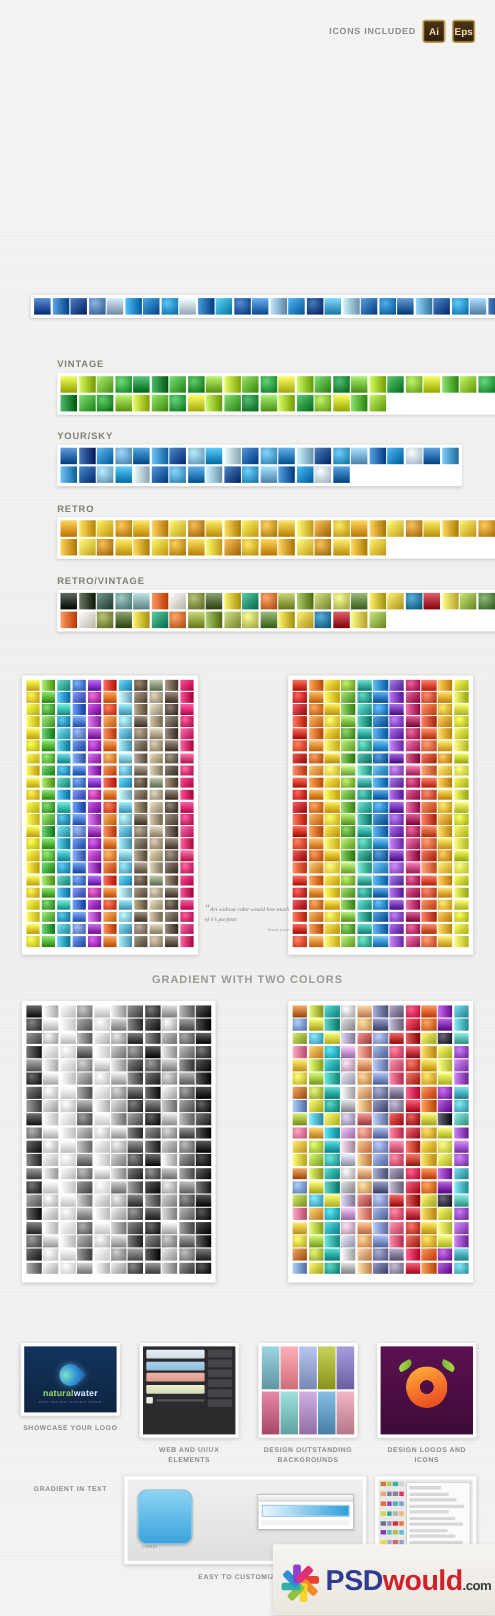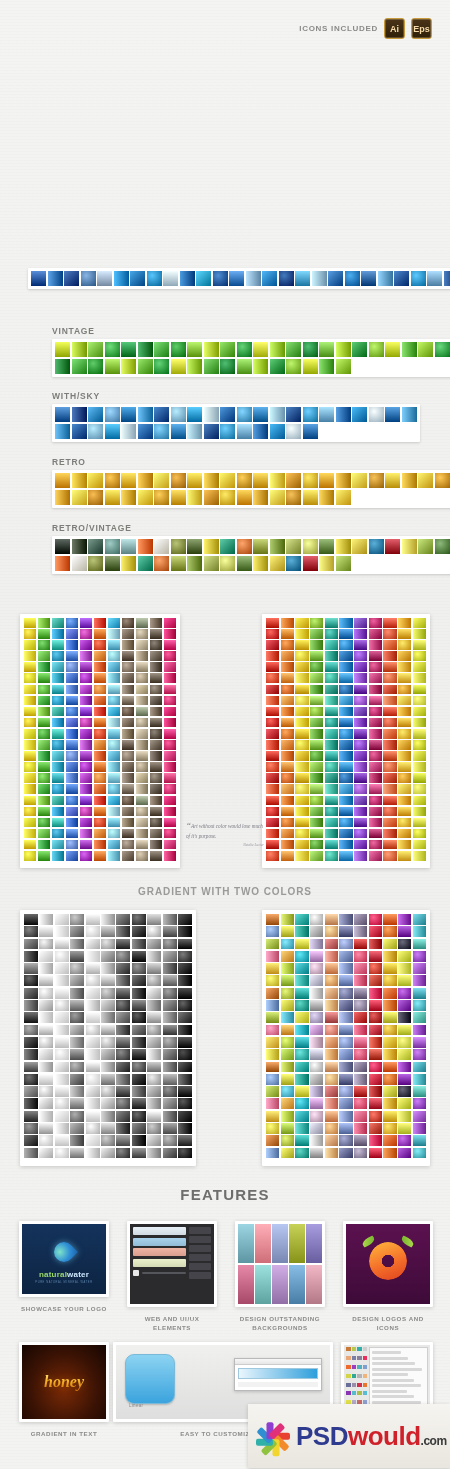--- a/index.html
+++ b/index.html
@@ -285,21 +285,21 @@
           <div class="sw" style="background: radial-gradient(circle at 35% 30%, rgb(79, 191, 114), rgb(0, 91, 14));"></div>
           <div class="sw" style="background: linear-gradient(rgb(172, 242, 118), rgb(72, 142, 18));"></div>
           <div class="sw" style="background: linear-gradient(90deg, rgb(214, 255, 95), rgb(114, 156, 0));"></div>
           <div class="sw" style="background: linear-gradient(135deg, rgb(94, 204, 120), rgb(0, 104, 20));"></div>
           <div class="sw" style="background: radial-gradient(circle at 35% 30%, rgb(190, 246, 110), rgb(90, 146, 10));"></div>
           <div class="sw" style="background: linear-gradient(rgb(248, 255, 96), rgb(148, 168, 0));"></div>
           <div class="sw" style="background: linear-gradient(90deg, rgb(139, 229, 111), rgb(39, 129, 11));"></div>
           <div class="sw" style="background: linear-gradient(135deg, rgb(196, 249, 106), rgb(96, 149, 6));"></div>
         </div>
       </div>
-      <div class="cat-label" style="left: 52px; top: 391px;">WITH/SKY</div>
+      <div class="cat-label" style="left: 52px; top: 391px;">YOUR/SKY</div>
       <div class="strip" style="left: 52px; top: 404px;">
         <div class="srow">
           <div class="sw" style="background: linear-gradient(rgb(95, 159, 224), rgb(0, 59, 124));"></div>
           <div class="sw" style="background: linear-gradient(90deg, rgb(75, 122, 188), rgb(0, 22, 88));"></div>
           <div class="sw" style="background: linear-gradient(135deg, rgb(95, 188, 246), rgb(0, 88, 146));"></div>
           <div class="sw" style="background: radial-gradient(circle at 35% 30%, rgb(159, 216, 255), rgb(59, 116, 160));"></div>
           <div class="sw" style="background: linear-gradient(rgb(78, 170, 232), rgb(0, 70, 132));"></div>
           <div class="sw" style="background: linear-gradient(90deg, rgb(111, 196, 252), rgb(11, 96, 152));"></div>
           <div class="sw" style="background: linear-gradient(135deg, rgb(74, 138, 206), rgb(0, 38, 106));"></div>
           <div class="sw" style="background: radial-gradient(circle at 35% 30%, rgb(184, 236, 255), rgb(84, 136, 168));"></div>
@@ -1377,24 +1377,23 @@
         <div class="cell" style="height: 10.8px; background: linear-gradient(90deg, rgb(255, 228, 170), rgb(188, 128, 70));"></div>
         <div class="cell" style="height: 10.8px; background: linear-gradient(135deg, rgb(154, 159, 202), rgb(54, 59, 102));"></div>
         <div class="cell" style="height: 10.8px; background: radial-gradient(circle at 35% 30%, rgb(202, 191, 216), rgb(102, 91, 116));"></div>
         <div class="cell" style="height: 10.8px; background: linear-gradient(rgb(255, 95, 122), rgb(160, 0, 22));"></div>
         <div class="cell" style="height: 10.8px; background: linear-gradient(90deg, rgb(255, 166, 95), rgb(180, 66, 0));"></div>
         <div class="cell" style="height: 10.8px; background: linear-gradient(135deg, rgb(186, 102, 228), rgb(86, 2, 128));"></div>
         <div class="cell" style="height: 10.8px; background: radial-gradient(circle at 35% 30%, rgb(134, 236, 248), rgb(34, 136, 148));"></div>
       </div>
   </div>
 
-  <div class="f-head" style="top:1186px">FEATURES</div>
 
   <div class="fcard" style="left:19px; top:1221px; width:90px;">
-    <div class="fthumb" style="height:76px;">
+    <div class="fthumb" style="height:66px;">
       <div class="logo-thumb">
         <div class="drop"></div>
         <div class="logo-txt"><b>natural</b><span>water</span></div>
         <div class="logo-sub">PURE NATURAL MINERAL WATER</div>
       </div>
     </div>
     <div class="fcap">SHOWCASE
 YOUR LOGO</div>
   </div>
 
@@ -1450,25 +1449,20 @@
         <div class="leafL"></div>
         <div class="leafR"></div>
         <div class="fruit-c"></div>
       </div>
     </div>
     <div class="fcap">DESIGN LOGOS
 AND ICONS</div>
   </div>
 
   <div class="fcard" style="left:19px; top:1342px; width:90px;">
-    <div class="fthumb" style="height:80px;">
-      <div class="honey-thumb">
-        <div class="honey-txt">honey</div>
-      </div>
-    </div>
     <div class="fcap">GRADIENT
 IN TEXT</div>
   </div>
 
   <div class="fcard" style="left:113px; top:1342px; width:220px;">
     <div class="fthumb" style="height:80px;">
       <div class="cust-thumb">
         <div class="cust-sq"></div>
         <div class="cust-lbl">Linear</div>
         <div class="cust-dlg">

